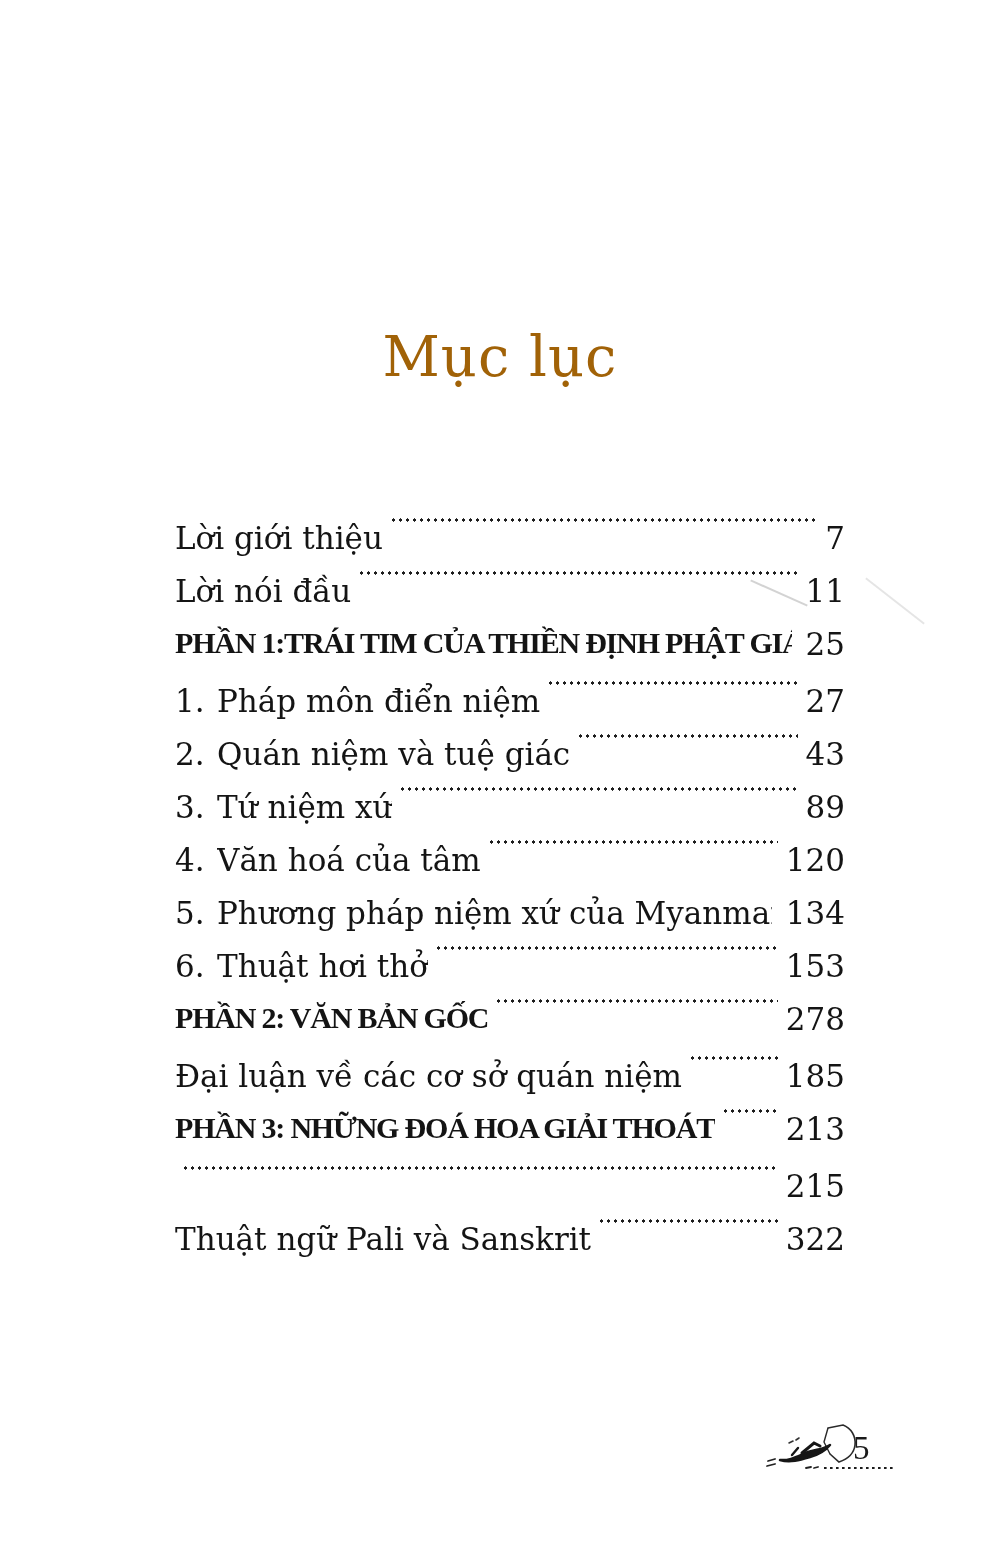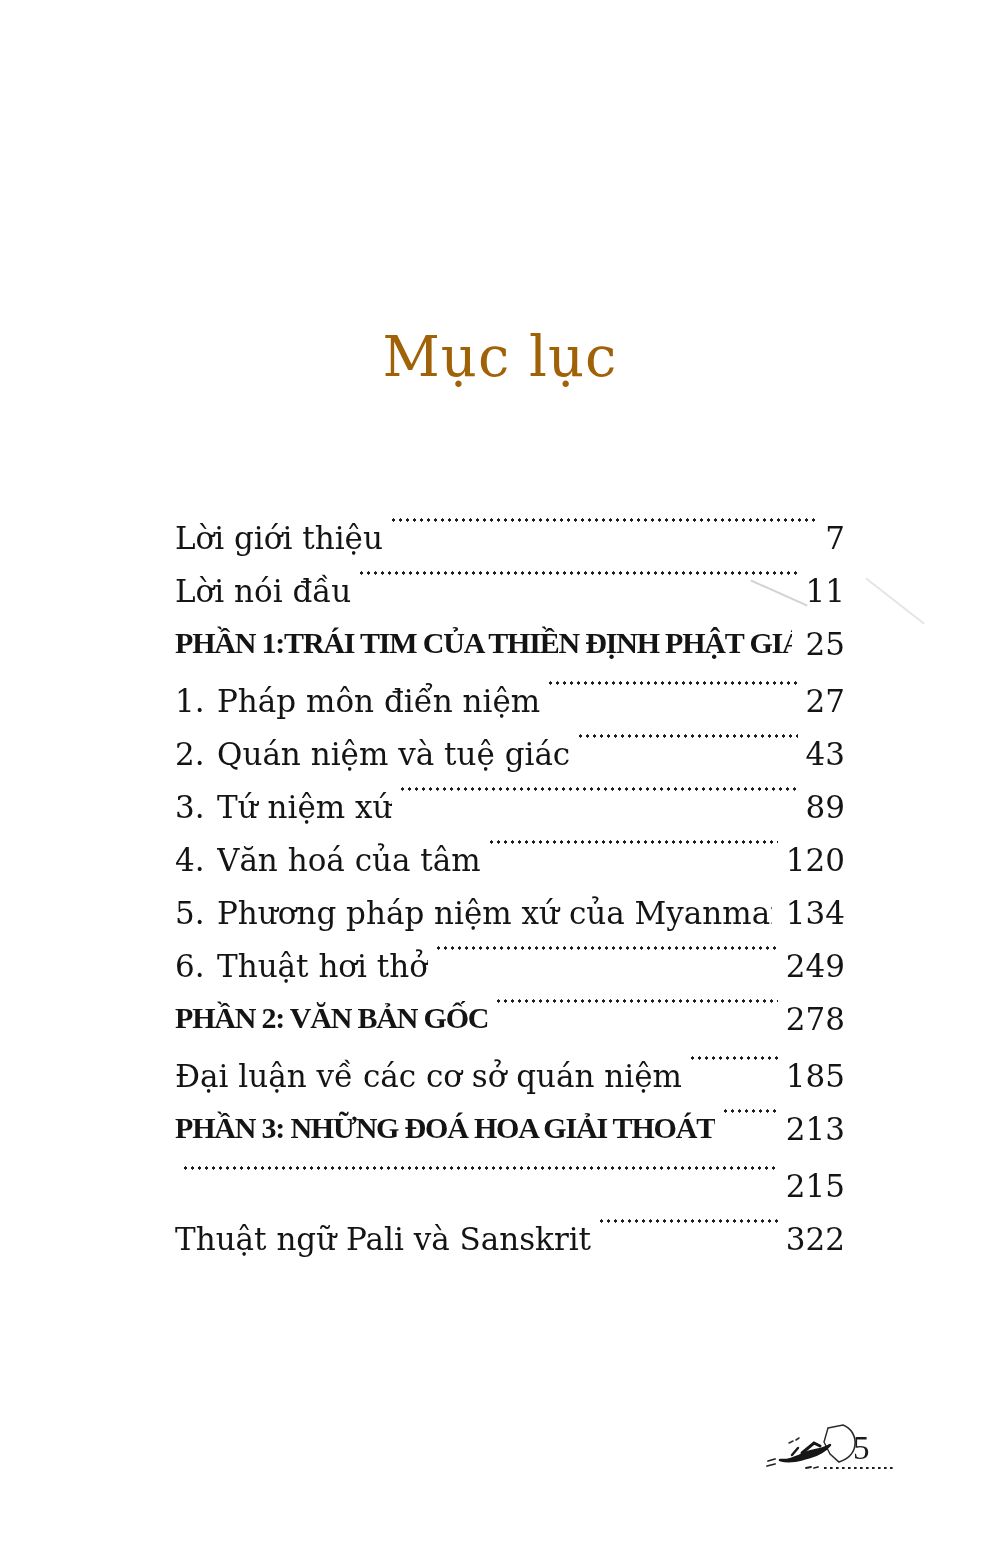--- a/index.html
+++ b/index.html
@@ -185,21 +185,21 @@
     <span class="num">5.</span>
     <span class="entry-label">Phương pháp niệm xứ của Myanmar</span>
     <span class="leader"></span>
     <span class="page-num">134</span>
   </div>
 
   <div class="toc-row">
     <span class="num">6.</span>
     <span class="entry-label">Thuật hơi thở</span>
     <span class="leader"></span>
-    <span class="page-num">249</span>
+    <span class="page-num">153</span>
   </div>
 
   <div class="toc-row part">
 
     <span class="entry-label">PHẦN 2: VĂN BẢN GỐC</span>
     <span class="leader"></span>
     <span class="page-num">278</span>
   </div>
 
   <div class="toc-row">

